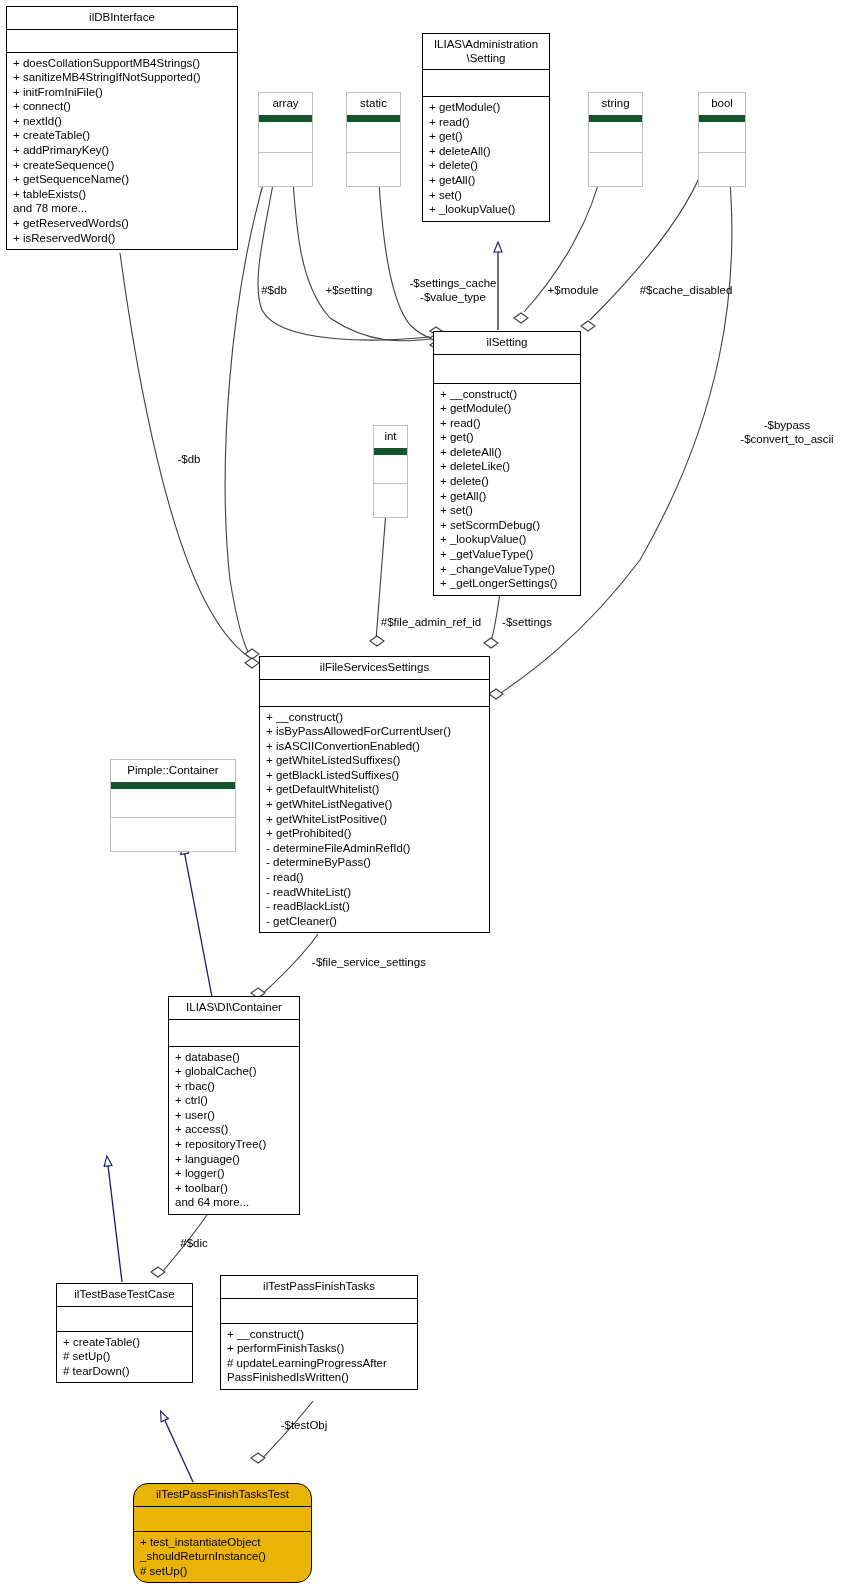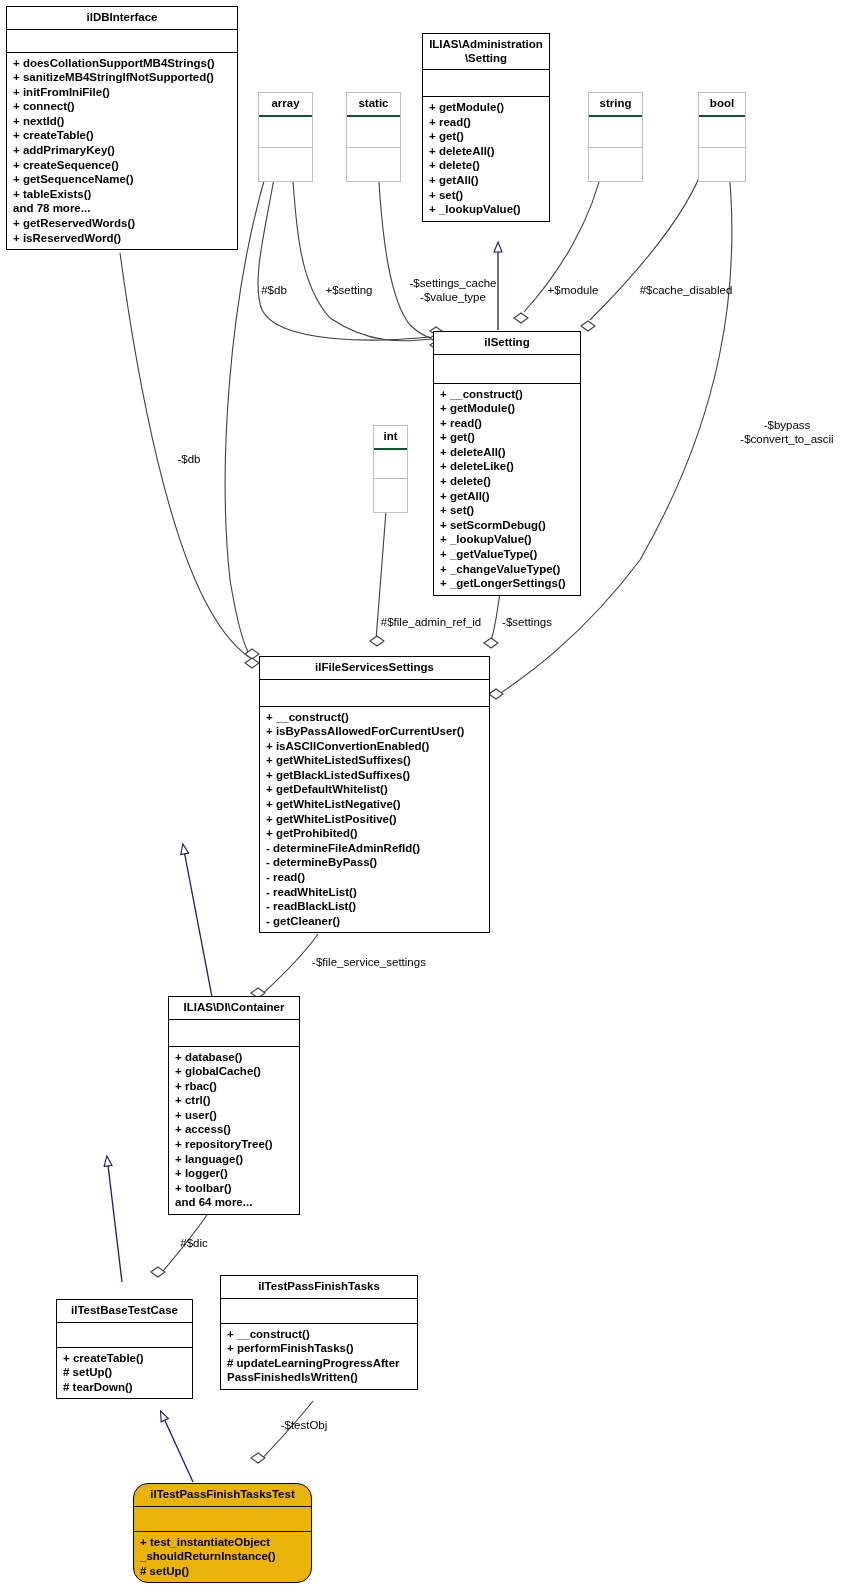--- a/index.html
+++ b/index.html
@@ -21,40 +21,39 @@
     top: 0;
     width: 855px;
     height: 1595px;
     pointer-events: none;
   }
   .node {
     position: absolute;
     box-sizing: border-box;
     background: #ffffff;
     border: 1px solid #000000;
-    font-weight: bold;
   }
   .node.grey-border {
     border: 1px solid #bfbfbf;
   }
   .node.highlight {
     background: #eab308;
     border-radius: 15px;
   }
   .node .title {
     text-align: center;
     font-size: 11.5px;
     color: #000000;
     line-height: 13.5px;
     padding: 4px 5px 4px 5px;
     border-bottom: 1px solid #000000;
     white-space: pre-line;
   }
   .node.grey-border .title {
-    border-bottom: 2px solid #14532d;
+    border-bottom: 7px solid #14532d;
   }
   .node .attrs {
     border-bottom: 1px solid #000000;
     min-height: 18px;
     padding: 2px 5px;
     font-size: 11.5px;
     line-height: 14px;
   }
   .node.grey-border .attrs {
     border-bottom: 1px solid #bfbfbf;
@@ -261,41 +260,46 @@
       <div>+ getProhibited()</div>
       <div>- determineFileAdminRefId()</div>
       <div>- determineByPass()</div>
       <div>- read()</div>
       <div>- readWhiteList()</div>
       <div>- readBlackList()</div>
       <div>- getCleaner()</div>
     </div>
   </div>
 
+  <div class="node grey-border empty-body" style="left:110px; top:759px; width:126px;">
+    <div class="title">Pimple::Container</div>
+    <div class="attrs" style="min-height:24px;"></div>
+    <div class="ops"></div>
+  </div>
 
   <div class="node" style="left:168px; top:996px; width:132px;">
     <div class="title">ILIAS\DI\Container</div>
     <div class="attrs" style="min-height:22px;"></div>
     <div class="ops">
       <div>+ database()</div>
       <div>+ globalCache()</div>
       <div>+ rbac()</div>
       <div>+ ctrl()</div>
       <div>+ user()</div>
       <div>+ access()</div>
       <div>+ repositoryTree()</div>
       <div>+ language()</div>
       <div>+ logger()</div>
       <div>+ toolbar()</div>
       <div>and 64 more...</div>
     </div>
   </div>
 
 
-  <div class="node" style="left:56px; top:1283px; width:137px;margin-top:16px;">
+  <div class="node" style="left:56px; top:1283px; width:137px;">
     <div class="title">ilTestBaseTestCase</div>
     <div class="attrs" style="min-height:20px;"></div>
     <div class="ops">
       <div>+ createTable()</div>
       <div># setUp()</div>
       <div># tearDown()</div>
     </div>
   </div>
 
   <div class="node" style="left:220px; top:1275px; width:198px;">

